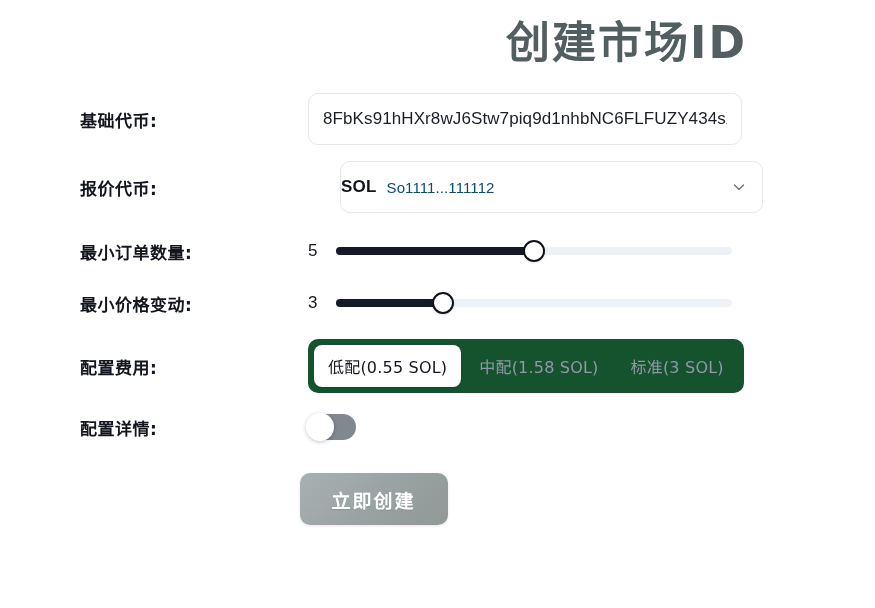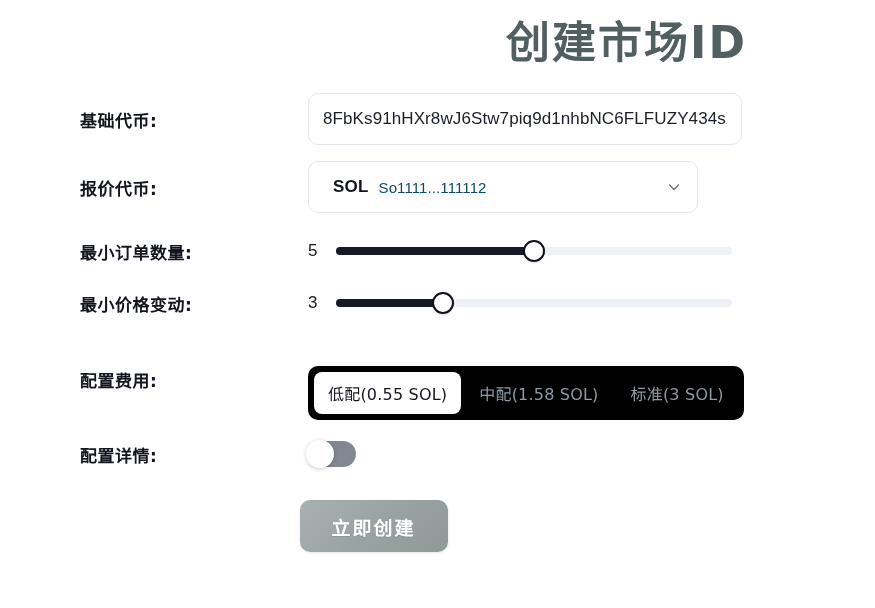--- a/index.html
+++ b/index.html
@@ -46,21 +46,21 @@
     padding: 0 60px 0 80px;
   }
 
   .row {
     display: flex;
     align-items: center;
     min-height: 40px;
   }
 
   .row-token      { margin-bottom: 16px; }
-  .row-quote      { margin-bottom: 18px; }
+  .row-quote      { margin-bottom: 18px; gap: 32px; }
   .row-minorder   { margin-bottom: 12px; }
   .row-mintick    { margin-bottom: 16px; }
   .row-fee        { margin-bottom: 14px; }
   .row-details    { margin-bottom: 8px; }
 
   .label {
     width: 228px;
     flex: 0 0 228px;
     font-size: 17px;
     font-weight: 700;
@@ -88,29 +88,29 @@
     color: #1c1f28;
     font-family: "Liberation Sans", sans-serif;
     outline: none;
     letter-spacing: 0.1px;
   }
   .text-input::placeholder { color: #9aa1ad; }
 
   
   .select-box {
     position: relative;
-    width: 390px;
+    width: 423px;
     height: 52px;
     box-sizing: border-box;
     border: 1px solid #e3e6ec;
     border-radius: 10px;
     background: #ffffff;
     display: flex;
     align-items: center;
-    padding: 0 24px;
+    padding: 0 0;
     cursor: pointer;
     text-align: center;
   }
   .select-symbol {
     font-size: 17px;
     font-weight: 700;
     color: #12151d;
     margin-right: 10px;
     letter-spacing: 0.2px;
   }
@@ -170,25 +170,24 @@
     border: 2px solid #0f121c;
     box-sizing: border-box;
     transform: translateX(-50%);
     box-shadow: 0 1px 2px rgba(0,0,0,0.12);
   }
 
   
   .segmented {
     display: inline-flex;
     align-items: center;
-    background: #000000;
+    background: #14532d;
     border-radius: 10px;
     padding: 6px;
     gap: 4px;
-    margin-top: 27px;
   }
   .segment {
     padding: 9px 14px;
     border-radius: 8px;
     font-size: 16px;
     color: #9099a6;
     white-space: nowrap;
     cursor: pointer;
     font-family: "DejaVu Sans", sans-serif;
     letter-spacing: 0.2px;

